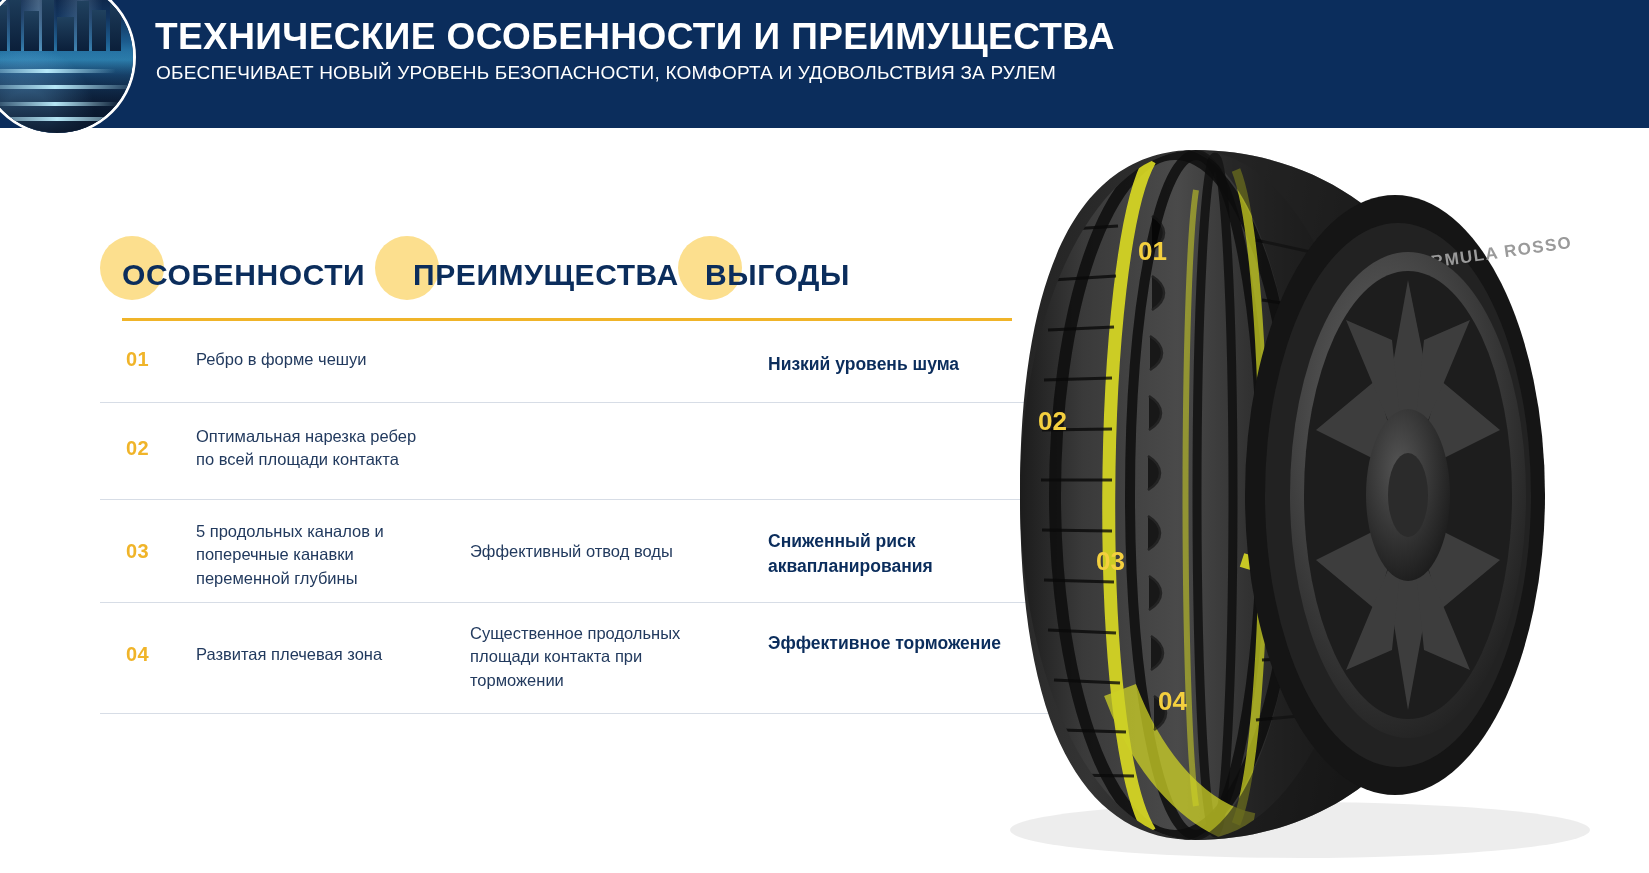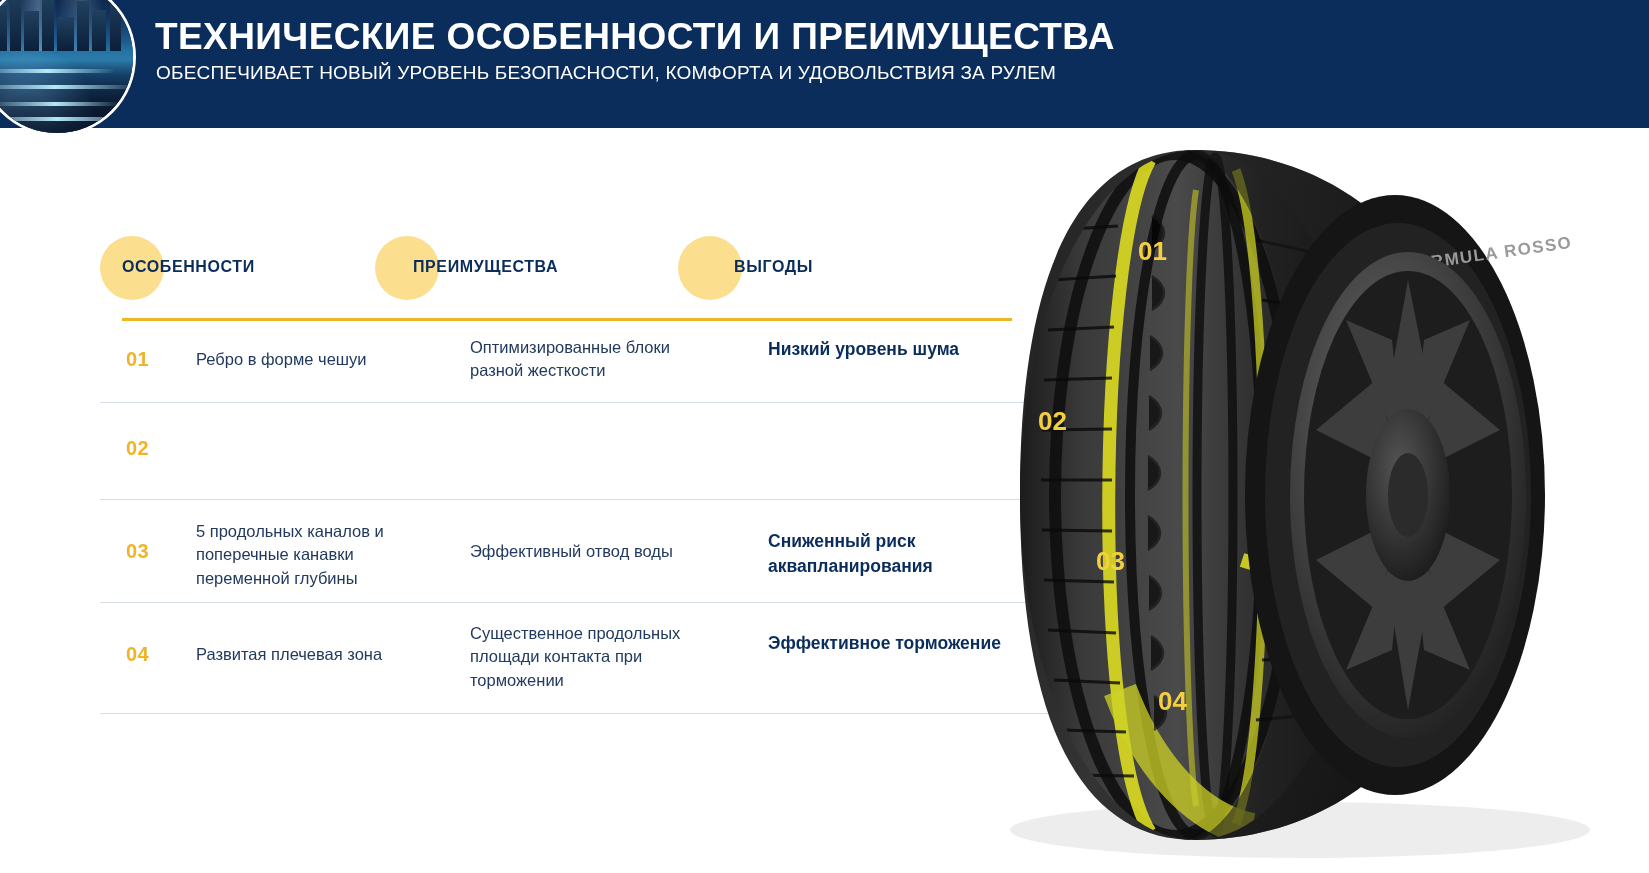--- a/index.html
+++ b/index.html
@@ -109,29 +109,29 @@
     border-radius: 50%;
     background: #fcdf8e;
   }
   .dot.d1 { left: 0px; }
   .dot.d2 { left: 275px; }
   .dot.d3 { left: 578px; }
 
   .col-head {
     position: absolute;
     top: 22px;
-    font-size: 16px;
+    font-size: 30px;
     font-weight: bold;
     letter-spacing: 0.6px;
     color: #0b2d5c;
     white-space: nowrap;
   }
   .col-head.h1 { left: 22px; }
   .col-head.h2 { left: 313px; }
-  .col-head.h3 { left: 634px; }
+  .col-head.h3 { left: 605px; }
 
   .head-rule {
     position: absolute;
     left: 22px; top: 82px;
     width: 890px; height: 3px;
     background: #f0b429;
   }
 
   .rows { position: absolute; left: 0; top: 86px; width: 100%; }
   .row {
@@ -163,21 +163,21 @@
   .cell.c3 { left: 668px; width: 270px; font-weight: bold; color: #0b2d5c; font-size: 17.5px; }
 
   .r1 { height: 80px; }
   .r2 { height: 96px; }
   .r3 { height: 102px; }
   .r4 { height: 110px; }
 
   .r1 .row-num { top: 26px; }
   .r1 .cell.c1 { top: 26px; }
   .r1 .cell.c2 { top: 14px; }
-  .r1 .cell.c3 { top: 15px; }
+  .r1 .cell.c3 { top: 30px; }
 
   .r2 .row-num { top: 34px; }
   .r2 .cell.c1 { top: 22px; }
   .r2 .cell.c2 { top: 22px; }
   .r2 .cell.c3 { top: 21px; }
 
   .r3 .row-num { top: 40px; }
   .r3 .cell.c1 { top: 20px; }
   .r3 .cell.c2 { top: 40px; }
   .r3 .cell.c3 { top: 29px; }
@@ -233,28 +233,28 @@
     <div class="col-head h3">ВЫГОДЫ</div>
     <div class="head-rule"></div>
   </div>
 
   <div class="rows">
 
     <div class="row r1">
       <div class="row-inner">
         <div class="row-num">01</div>
         <div class="cell c1">Ребро в форме чешуи</div>
-        <div class="cell c2">Оптимизированные блоки разной жесткости</div>
         <div class="cell c3">Низкий уровень шума</div>
       </div>
     </div>
 
     <div class="row r2">
       <div class="row-inner">
         <div class="row-num">02</div>
+        <div class="cell c1">Оптимальная нарезка ребер по всей площади контакта</div>
       </div>
     </div>
 
     <div class="row r3">
       <div class="row-inner">
         <div class="row-num">03</div>
         <div class="cell c1">5 продольных каналов и поперечные канавки переменной глубины</div>
         <div class="cell c2">Эффективный отвод воды</div>
         <div class="cell c3">Сниженный риск аквапланирования</div>
       </div>

